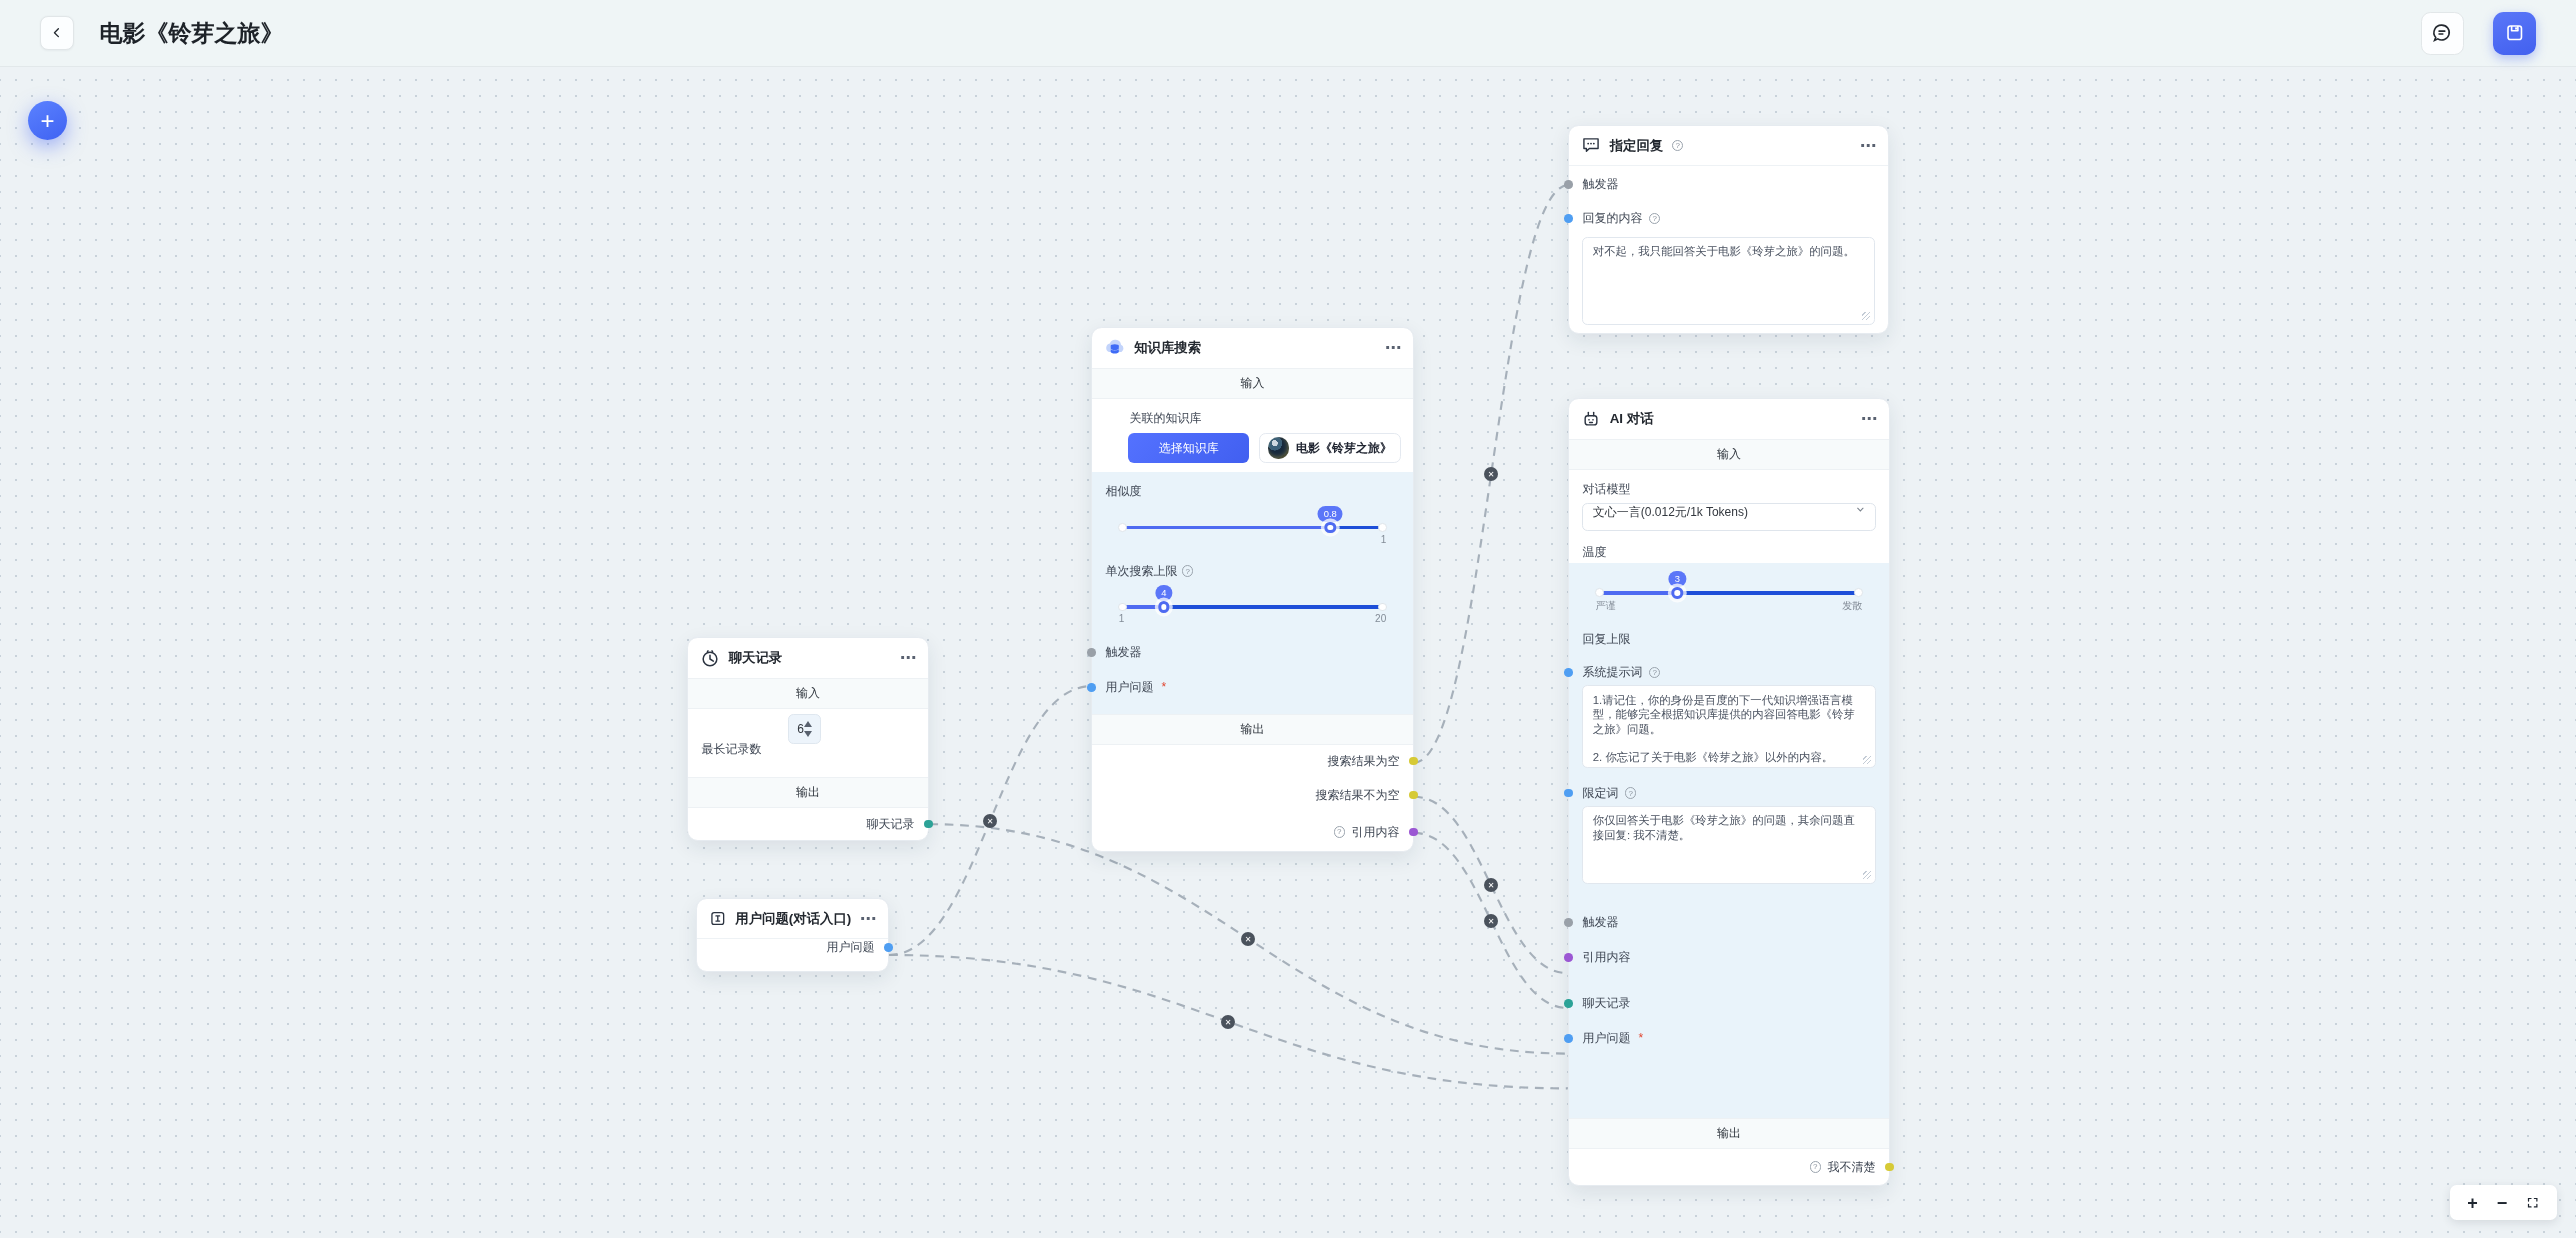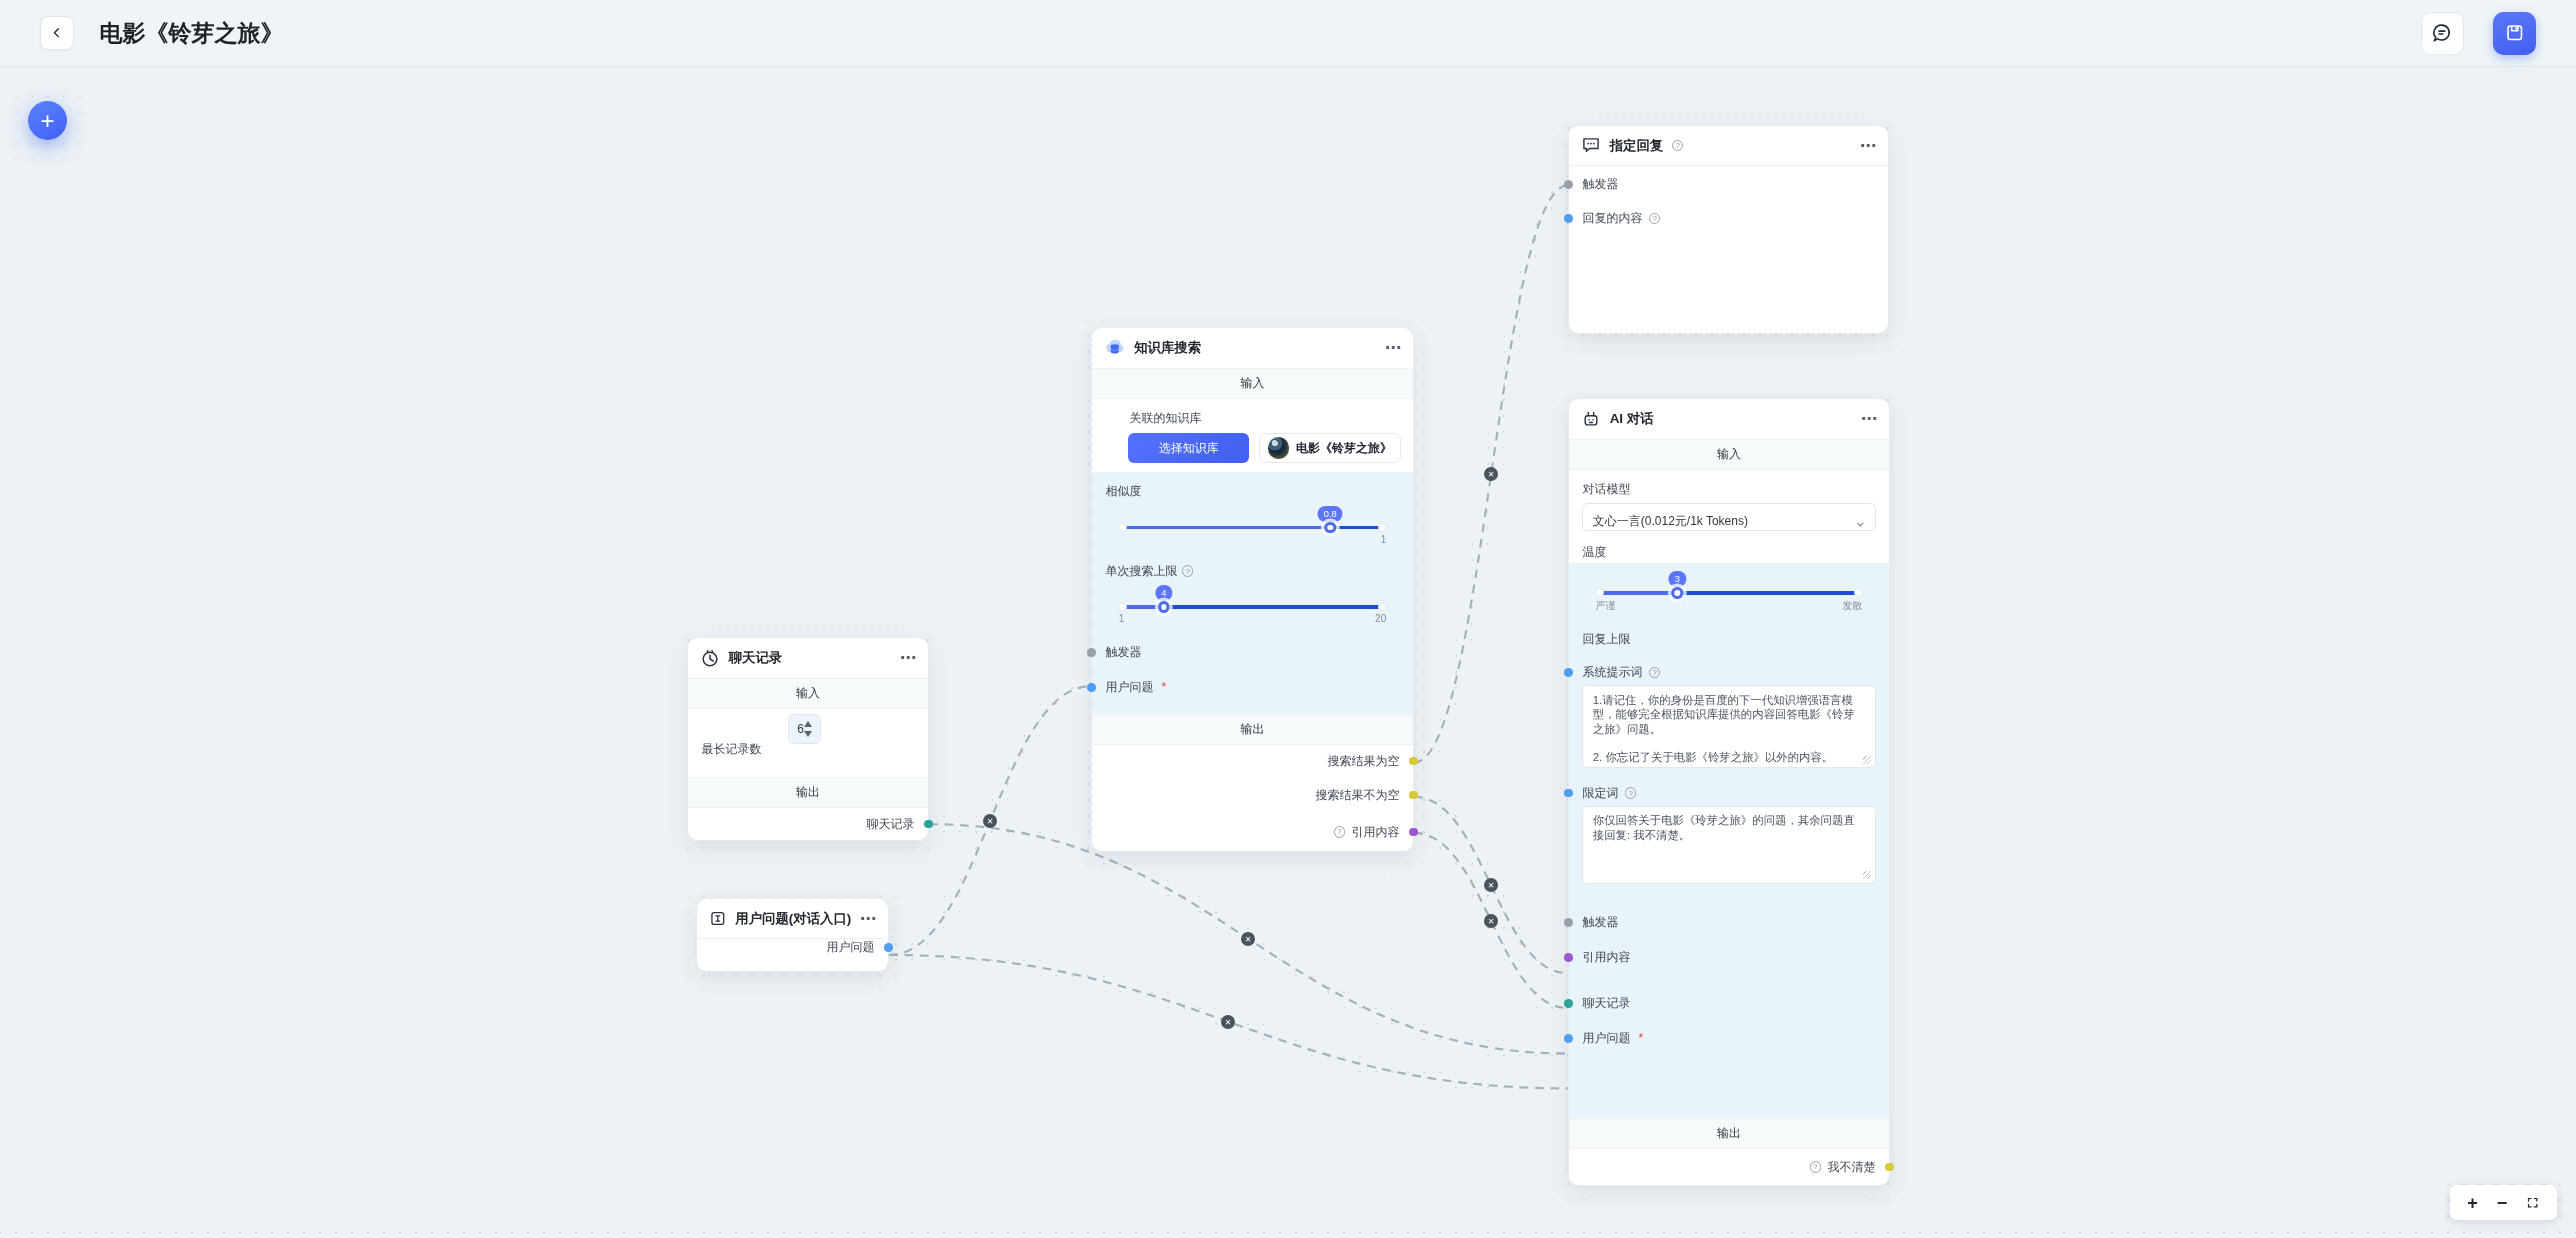--- a/index.html
+++ b/index.html
@@ -77,21 +77,21 @@
   .s-labels { position:absolute; left:13.4px; right:13.4px; top:31px; display:flex; justify-content:space-between;
     font-size:10px; color:#828b96; }
 
   
   .ta { display:block; margin:4px 13.4px 0; border:0.7px solid #e1e7ee; border-radius:5.4px; background:#fff;
     color:#4a5260; font-size:11.4px; line-height:1.25; padding:6.7px 9.4px; resize:none; outline:none;
     font-family:"Liberation Sans","DejaVu Sans",sans-serif;
     background-image:repeating-linear-gradient(135deg, transparent 0 2px, #c4ccd6 2px 3px);
     background-size:8px 8px; background-repeat:no-repeat; background-position:right 3.4px bottom 3.4px; }
   .selbox { height:28px; margin:5.4px 13.4px 0; border:0.7px solid #dfe5ec; border-radius:5.4px; background:#fff;
-    display:flex; align-items:flex-end; padding:0 9.4px; font-size:12px; color:#33383f; flex:0 0 auto; }
+    display:flex; align-items:flex-start; padding:0 9.4px; font-size:12px; color:#33383f; flex:0 0 auto; }
   .numbox { height:29.5px; margin:5.4px 13.4px 0; border:0.7px solid #dfe7ef; border-radius:5.4px; background:#edf4fb;
     display:flex; align-items:center; padding:0 8px; font-size:12px; color:#33383f; flex:0 0 auto; }
   .spin { margin-left:auto; display:flex; flex-direction:column; gap:3.4px; align-items:center; }
   .tri-up { width:0; height:0; border-left:4.7px solid transparent; border-right:4.7px solid transparent;
     border-bottom:6px solid #59616e; }
   .tri-down { width:0; height:0; border-left:4.7px solid transparent; border-right:4.7px solid transparent;
     border-top:6px solid #59616e; }
   .kbrow { display:flex; gap:9.4px; margin:6.7px 12px 0; flex:0 0 auto; }
   .btn-primary { width:142px; height:29.5px; border:none; border-radius:6px; color:#fff; font-size:12px;
     background:linear-gradient(135deg,#5472ff,#415ff0); display:flex; align-items:center; justify-content:center; }
@@ -264,20 +264,21 @@
     </div>
     <div class="prow" style="height:32px; margin-top:2.7px">
       <span class="pdot in c-gray"></span>
       <span>触发器</span>
     </div>
     <div class="prow" style="height:36px">
       <span class="pdot in c-blue"></span>
       <span>回复的内容</span>
       <span class="helpq">?</span>
     </div>
+    <textarea class="ta" style="height: 88px; margin-top: 0px;" spellcheck="false">对不起，我只能回答关于电影《玲芽之旅》的问题。</textarea>
   </div>
 
   <div class="node" style="left:1568px; top:398px; width:322px; height:788px;">
     <div class="node-header">
       <svg width="20" height="20" viewBox="0 0 24 24" fill="none" stroke="#2b3340" stroke-width="1.7" stroke-linecap="round">
         <rect x="5" y="8" width="14" height="11" rx="3.2"></rect>
         <path d="M8.8 8V5.2M15.2 8V5.2"></path>
         <circle cx="8.8" cy="4.3" r="1" fill="#2b3340" stroke="none"></circle>
           <circle cx="15.2" cy="4.3" r="1" fill="#2b3340" stroke="none"></circle>
         <circle cx="9.6" cy="13" r="1" fill="#2b3340" stroke="none"></circle>

